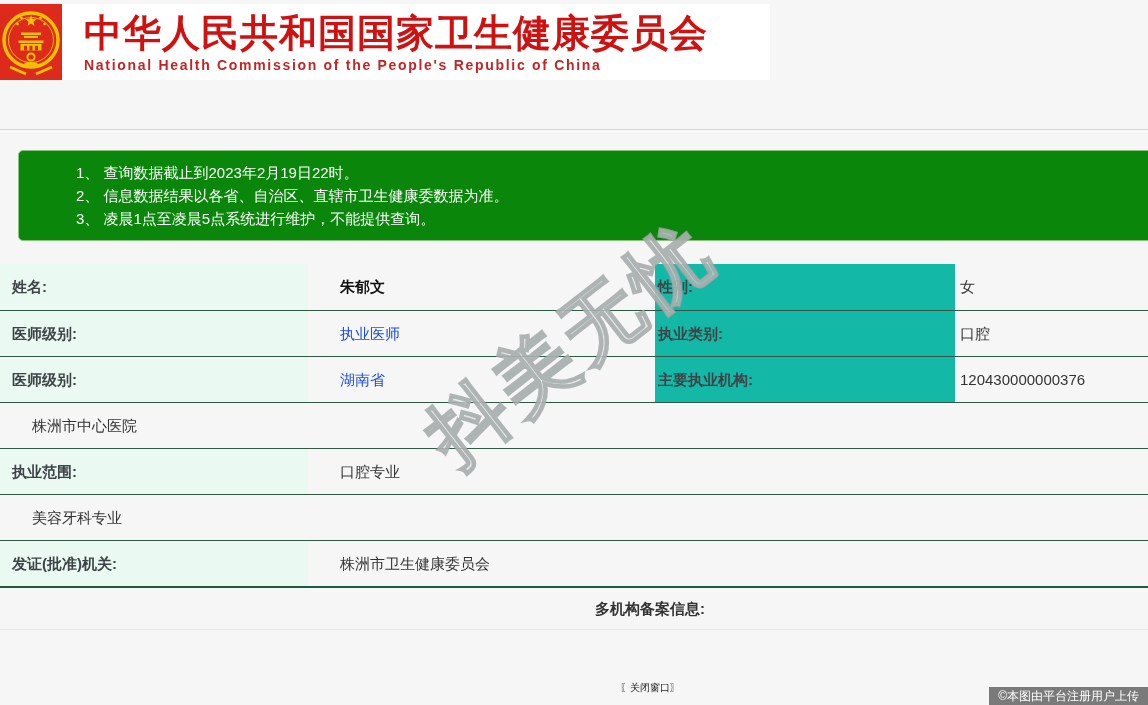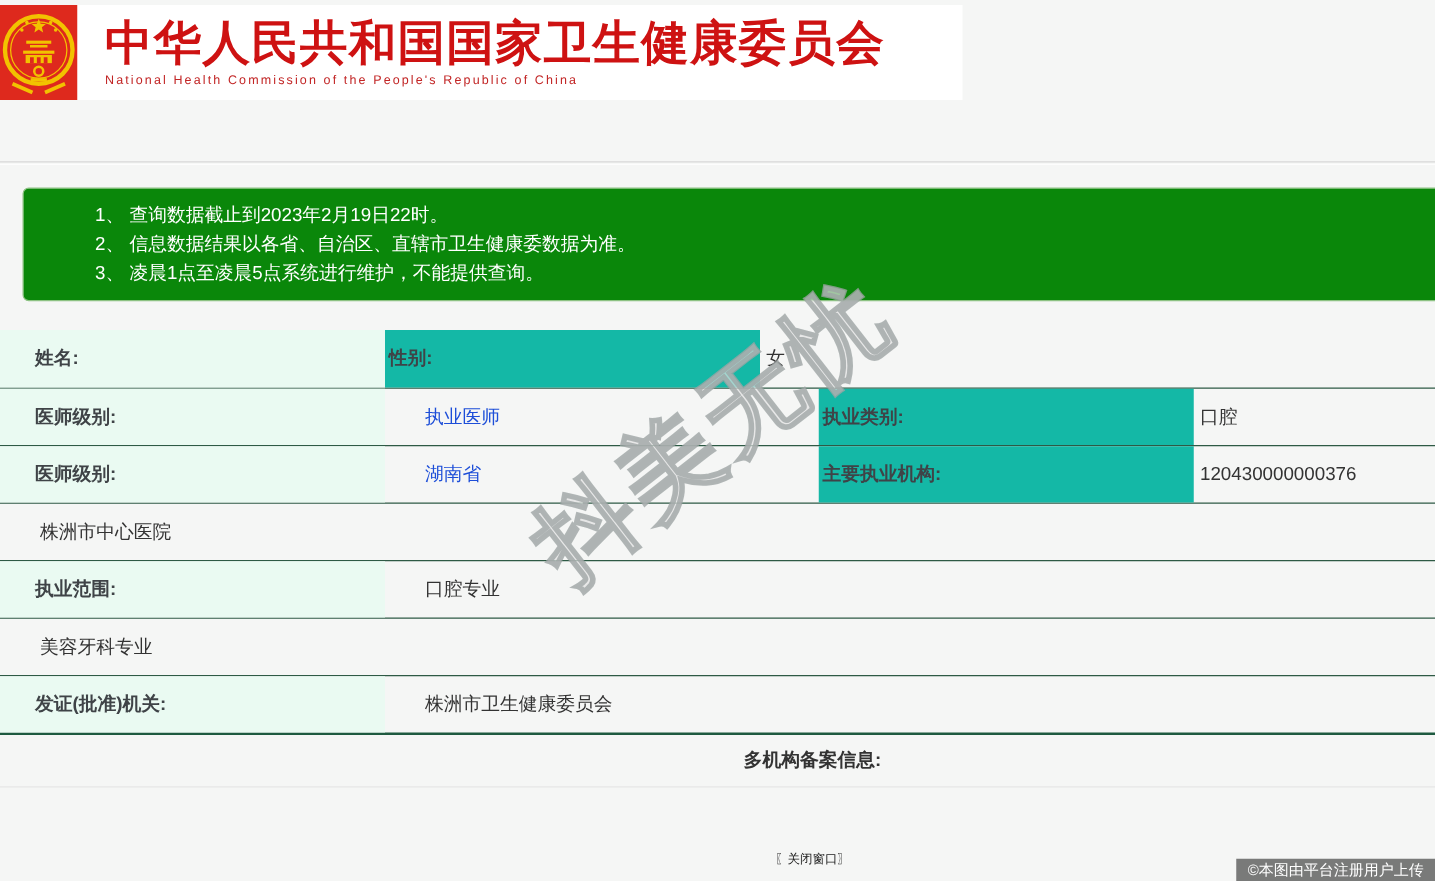--- a/index.html
+++ b/index.html
@@ -17,21 +17,21 @@
     margin-top:4px; width:770px; height:76px;
     background:#ffffff; display:flex; align-items:center;
   }
   .emblem { width:62px; height:76px; flex:0 0 62px; }
   .banner-titles { margin-left:22px; }
   .title-cn {
     font-size:38px; font-weight:bold; color:#ce1212;
     letter-spacing:1px; line-height:42px; white-space:nowrap;
   }
   .title-en {
-    margin-top:3px; font-size:10px; font-weight:normal; color:#c22525;
+    margin-top:3px; font-size:14px; font-weight:bold; color:#c22525;
     letter-spacing:1.7px; white-space:nowrap;
   }
   .header-gap { height:49px; }
   .header-divider { height:1px; background:#d8d8d8; box-shadow:0 2px 0 #fdfdfd; }
 
   
   .notice {
     margin:20px 18px 0 18px;
     background:#0a870a;
     border:1px solid #8cc282;
@@ -40,21 +40,21 @@
     color:#ffffff;
     font-size:15px;
   }
   .notice-line { line-height:23px; white-space:nowrap; }
 
   
   .record-table { margin-top:23px; width:1300px; border-bottom:2px solid #1e5a40; }
   .rrow { display:flex; height:46px; }
   .rrow + .rrow { border-top:1px solid #2e5a45; }
   .cell { line-height:45px; font-size:15px; white-space:nowrap; overflow:hidden; }
-  .c-label1 { width:308px; background:#eafaf2; padding-left:28px; font-weight:bold; color:#3f4347; }
+  .c-label1 { width:308px; background:#eafaf2; padding-left:12px; font-weight:bold; color:#3f4347; }
   .c-value1 { width:347px; padding-left:32px; color:#1d4ed8; }
   .c-label2 { width:300px; background:#14b8a6; padding-left:3px; font-weight:bold; color:#3f4347; }
   .c-value2 { flex:1; padding-left:5px; color:#333; }
   .c-value-wide { flex:1; padding-left:32px; color:#333; }
   .strong { font-weight:bold; color:#111; }
 
   
   .multi-org-row {
     width:1300px; height:42px; line-height:42px; text-align:center;
     font-size:15px; font-weight:bold; color:#333;
@@ -123,20 +123,21 @@
   <div class="notice">
     <div class="notice-line">1、 查询数据截止到2023年2月19日22时。</div>
     <div class="notice-line">2、 信息数据结果以各省、自治区、直辖市卫生健康委数据为准。</div>
     <div class="notice-line">3、 凌晨1点至凌晨5点系统进行维护，不能提供查询。</div>
   </div>
 
   <div class="record-table">
 
     <div class="rrow">
       <div class="cell c-label1">姓名:</div>
+      <div class="cell c-value1 strong">朱郁文</div>
       <div class="cell c-label2">性别:</div>
       <div class="cell c-value2">女</div>
     </div>
 
     <div class="rrow">
       <div class="cell c-label1">医师级别:</div>
       <div class="cell c-value1">执业医师</div>
       <div class="cell c-label2">执业类别:</div>
       <div class="cell c-value2">口腔</div>
     </div>

